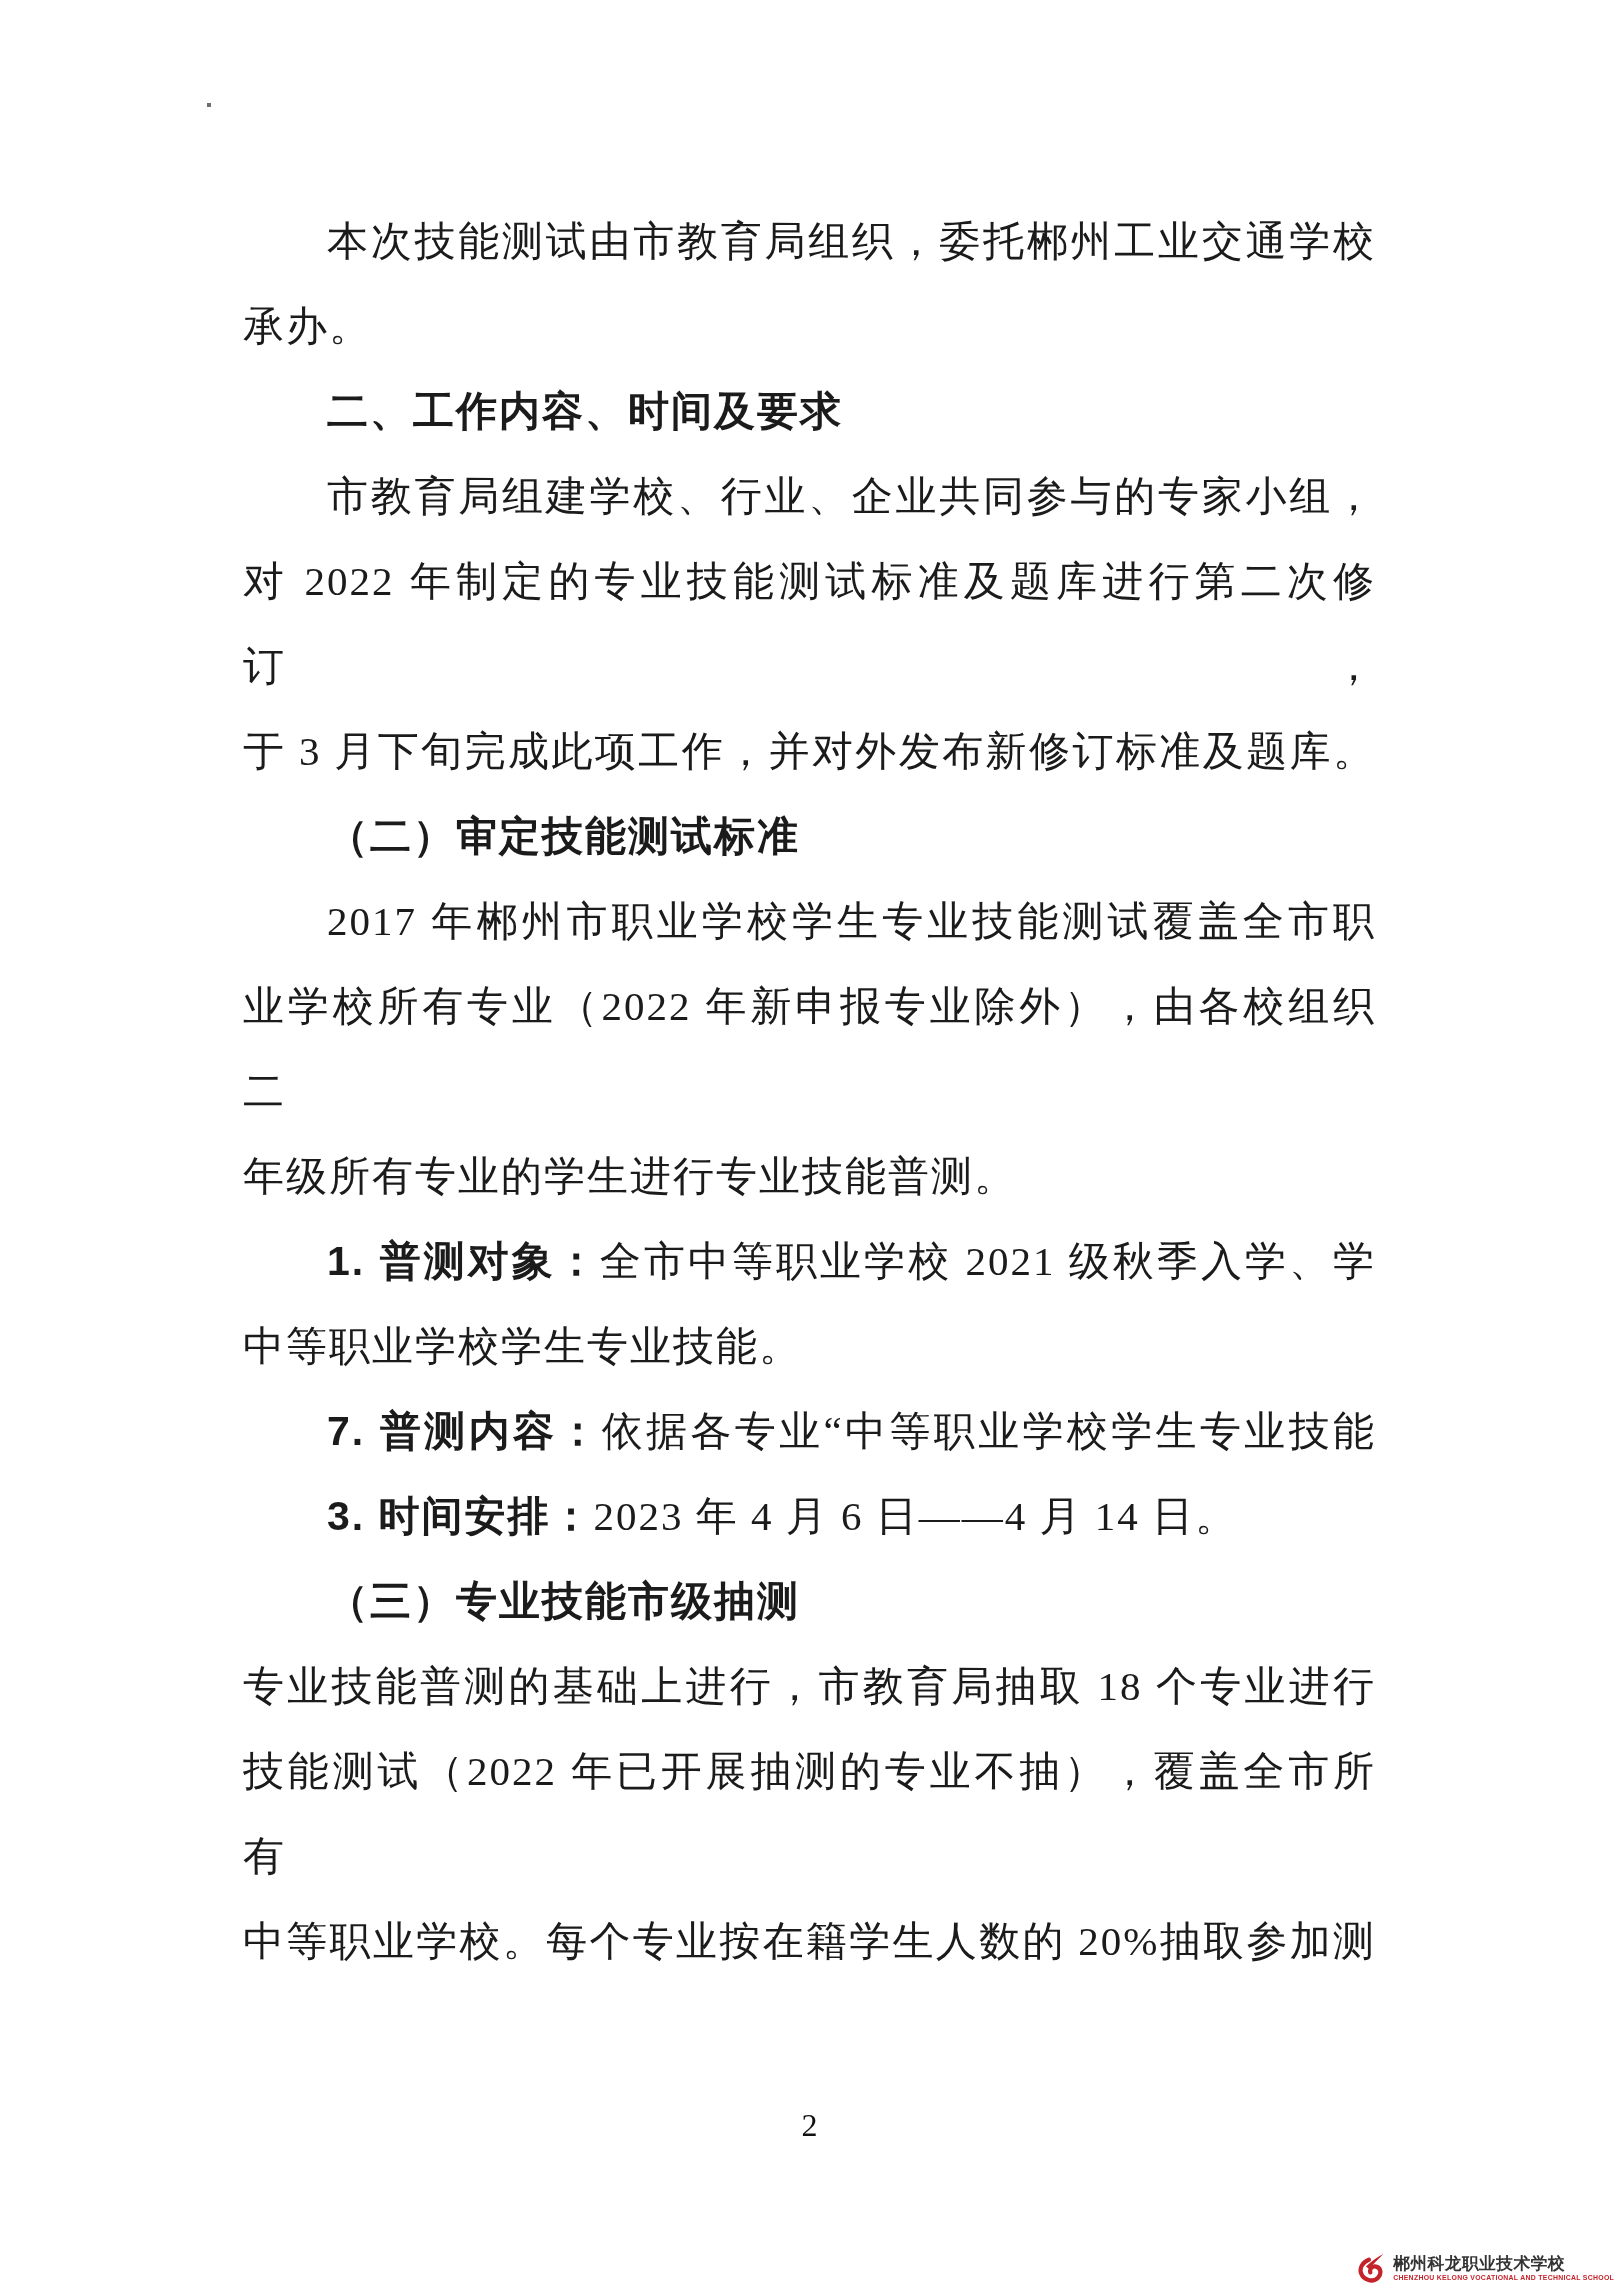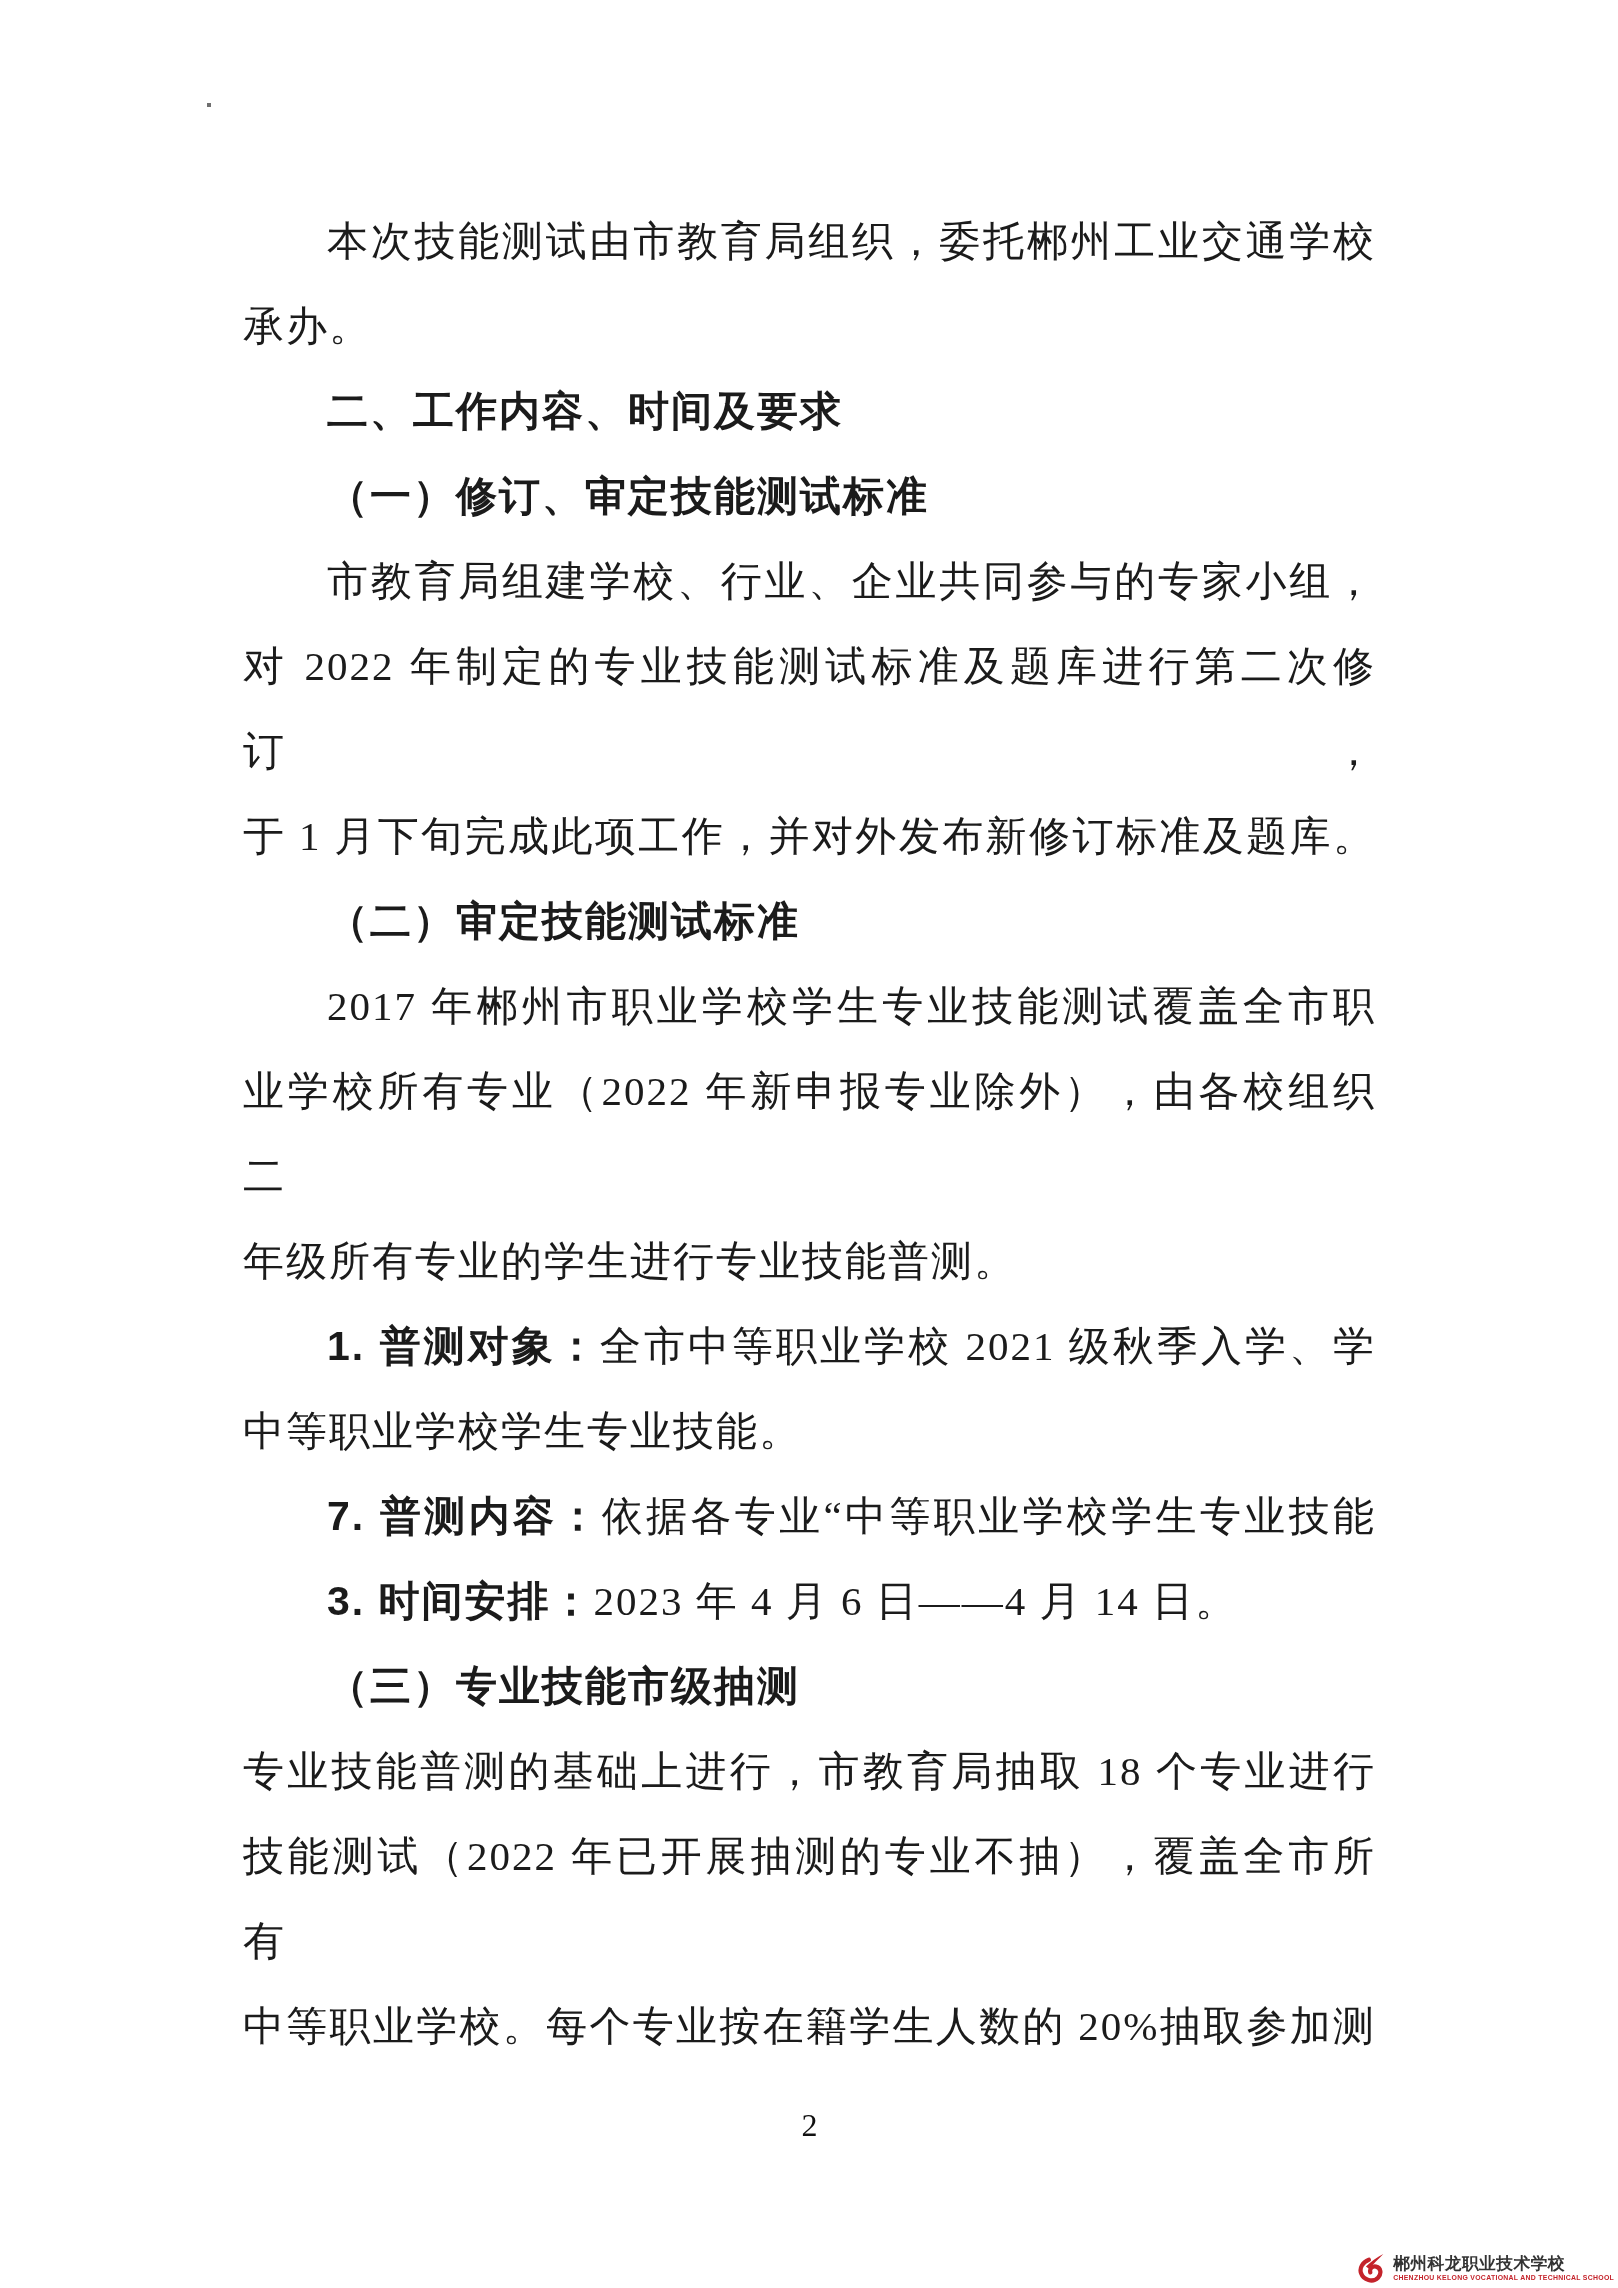--- a/index.html
+++ b/index.html
@@ -85,24 +85,23 @@
 <body>
 
 <div class="page">
 
   <div class="speck"></div>
 
   <div class="doc-body">
       <div class="line fill indent"><span class="seg">本次技能测试由市教育局组织，委托郴州工业交通学校</span></div>
       <div class="line"><span class="seg">承办。</span></div>
       <div class="line indent"><span class="seg bold">二、工作内容、时间及要求</span></div>
-      <div class="line indent"><span class="seg bold">（一）修订、审定技能测试标准</span></div>
       <div class="line fill indent"><span class="seg">市教育局组建学校、行业、企业共同参与的专家小组，</span></div>
       <div class="line fill"><span class="seg">对 2022 年制定的专业技能测试标准及题库进行第二次修订，</span></div>
-      <div class="line fill"><span class="seg">于 1 月下旬完成此项工作，并对外发布新修订标准及题库。</span></div>
+      <div class="line fill"><span class="seg">于 3 月下旬完成此项工作，并对外发布新修订标准及题库。</span></div>
       <div class="line indent"><span class="seg bold">（二）审定技能测试标准</span></div>
       <div class="line fill indent"><span class="seg">2017 年郴州市职业学校学生专业技能测试覆盖全市职</span></div>
       <div class="line fill"><span class="seg">业学校所有专业（2022 年新申报专业除外），由各校组织二</span></div>
       <div class="line"><span class="seg">年级所有专业的学生进行专业技能普测。</span></div>
       <div class="line fill indent"><span class="seg bold">1. 普测对象：</span><span class="seg">全市中等职业学校 2021 级秋季入学、学</span></div>
       <div class="line"><span class="seg">中等职业学校学生专业技能。</span></div>
       <div class="line fill indent"><span class="seg bold">7. 普测内容：</span><span class="seg">依据各专业“中等职业学校学生专业技能</span></div>
       <div class="line indent"><span class="seg bold">3. 时间安排：</span><span class="seg">2023 年 4 月 6 日——4 月 14 日。</span></div>
       <div class="line indent"><span class="seg bold">（三）专业技能市级抽测</span></div>
       <div class="line fill"><span class="seg">专业技能普测的基础上进行，市教育局抽取 18 个专业进行</span></div>

